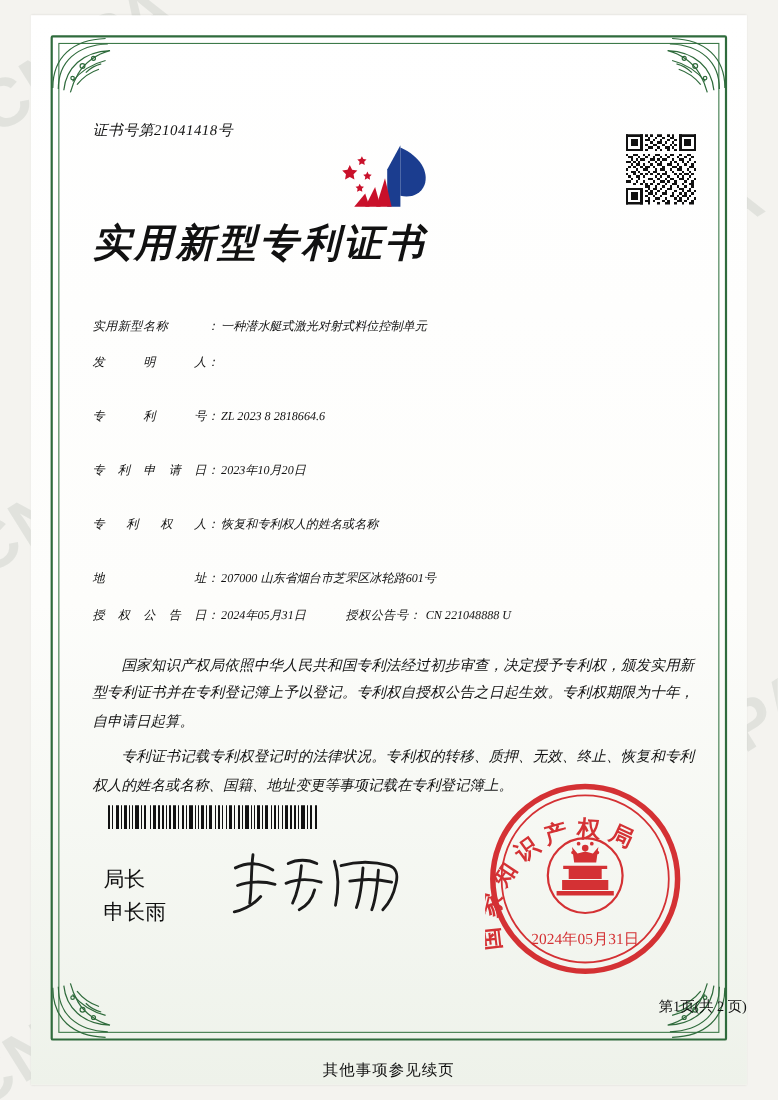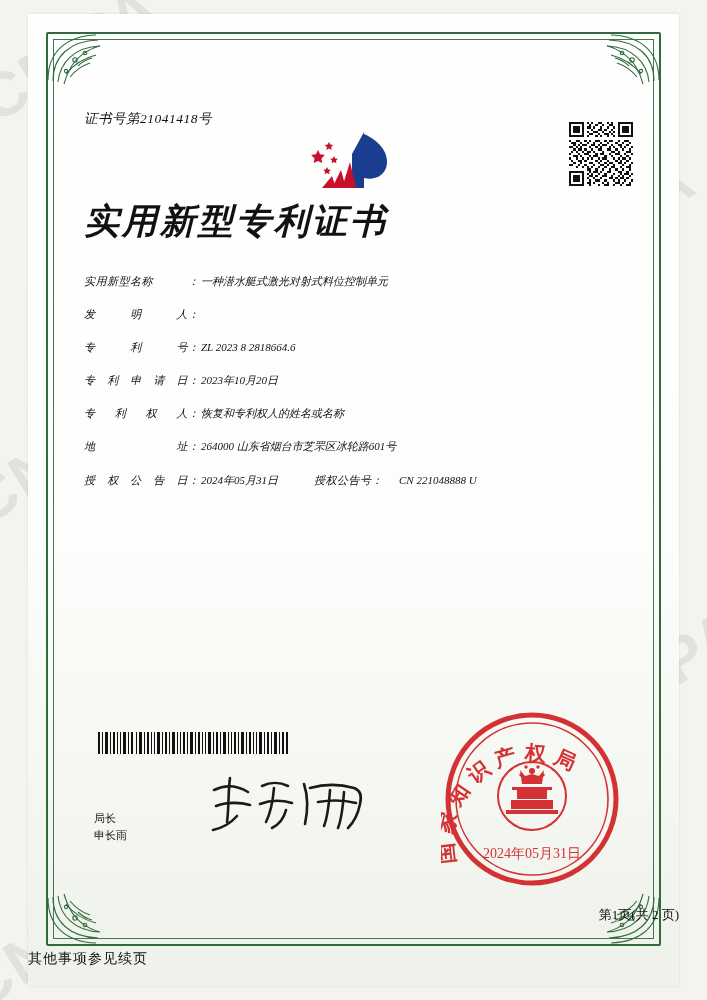--- a/index.html
+++ b/index.html
@@ -131,29 +131,29 @@
     width: 104px;
     flex: none;
     letter-spacing: .5px;
     white-space: nowrap;
   }
   .field-label.spread {
     display: flex;
     justify-content: space-between;
   }
   .field-colon { width: 13px; flex: none; }
-  .field-value { flex: 1 1 auto; }
+  .field-value { flex: 1 1 auto; margin-top: 16px; }
 
   .field-row.double .field-label { width: 104px; }
   .second-label {
     margin-left: 36px;
     letter-spacing: .5px;
     white-space: nowrap;
   }
-  .second-value { margin-left: 16px; }
+  .second-value { margin-left: 4px; }
 
   .paras {
     margin-top: 26px;
     font-size: 13.2px;
     line-height: 1.95;
     color: #111;
     text-align: justify;
   }
   .paras p { margin: 0 0 6px 0; text-indent: 2em; }
 
@@ -165,21 +165,21 @@
     width: 192px;
     height: 22px;
     z-index: 3;
   }
 
   
   .sig-block {
     position: absolute;
     left: 66px;
     bottom: 142px;
-    font-size: 11px;
+    font-size: 19px;
     color: #111;
     line-height: 1.55;
     z-index: 3;
   }
   .handwriting {
     position: absolute;
     left: 176px;
     bottom: 146px;
     z-index: 3;
     color: #1a1a1a;
@@ -201,22 +201,22 @@
     left: 0; right: 0;
     bottom: 62px;
     text-align: right;
     font-size: 13px;
     color: #111;
     z-index: 3;
   }
   .footer-note {
     position: absolute;
     left: 0; right: 0;
-    bottom: 18px;
-    text-align: left;
+    bottom: 4px;
+    text-align: center;
     font-size: 14px;
     letter-spacing: 1px;
     color: #111;
     z-index: 3;
   }
 </style>
 </head>
 <body>
 
 <div class="watermark-layer">
@@ -586,39 +586,43 @@
         <div class="field-colon">：</div>
         <div class="field-value">恢复和专利权人的姓名或名称</div>
       </div>
 
       <div class="field-row">
         <div class="field-label spread">
           <span>地</span>
           <span>址</span>
         </div>
         <div class="field-colon">：</div>
-        <div class="field-value">264000 山东省烟台市芝罘区冰轮路601号</div>
+        <div class="field-value">207000 山东省烟台市芝罘区冰轮路601号</div>
       </div>
 
       <div class="field-row double">
         <div class="field-label spread">
           <span>授</span>
           <span>权</span>
           <span>公</span>
           <span>告</span>
           <span>日</span>
         </div>
         <div class="field-colon">：</div>
         <div>2024年05月31日</div>
         <div class="second-label">授权公告号：</div>
         <div class="second-value">CN 221048888 U</div>
       </div>
 
     </div>
 
+    <div class="paras">
+      <p>国家知识产权局依照中华人民共和国专利法经过初步审查，决定授予专利权，颁发实用新型专利证书并在专利登记簿上予以登记。专利权自授权公告之日起生效。专利权期限为十年，自申请日起算。</p>
+      <p>专利证书记载专利权登记时的法律状况。专利权的转移、质押、无效、终止、恢复和专利权人的姓名或名称、国籍、地址变更等事项记载在专利登记簿上。</p>
+    </div>
   </div>
 
   <div class="barcode">
     <svg width="192" height="22" viewBox="0 0 192 22" shape-rendering="crispEdges">
       <g fill="#111">
         <rect x="0" y="0" width="2" height="22"></rect>
           <rect x="4" y="0" width="1" height="22"></rect>
         <rect x="7" y="0" width="3" height="22"></rect>
           <rect x="12" y="0" width="1" height="22"></rect>
         <rect x="15" y="0" width="2" height="22"></rect>

